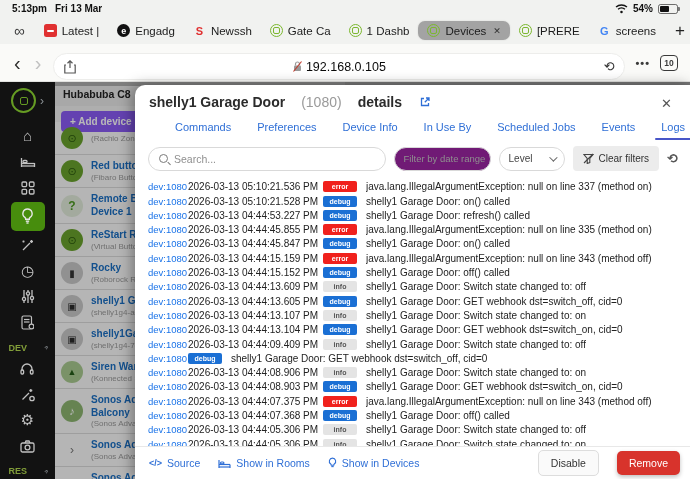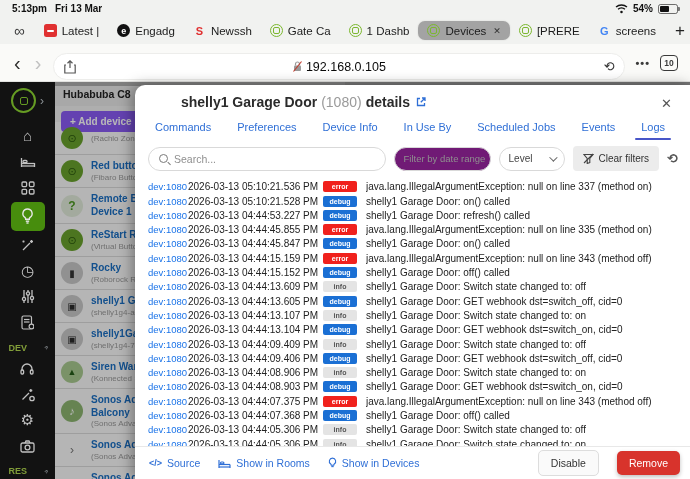--- a/index.html
+++ b/index.html
@@ -90,25 +90,25 @@
   .dsub { font-size:8px; color:#9b9b9b; white-space:nowrap; }
   .devrow.cropped { margin-top:-14px; }
 
   
   .dimstrip { position:absolute; left:55px; top:0; right:0; height:4px; background:rgba(0,0,0,.25); }
 
   
   .modal { position:absolute; left:135px; top:3px; right:0; bottom:0; background:#fff;
     border-radius:10px 0 0 0; box-shadow:-3px 0 14px rgba(0,0,0,.35); overflow:hidden; }
   .mhead { display:flex; align-items:flex-start; justify-content:space-between; padding:9px 12px 2px 14px; }
-  .mtitle { font-size:14px; font-weight:bold; color:#2b2b2b; display:flex; align-items:center; gap:4px;margin-left:32px; }
+  .mtitle { font-size:14px; font-weight:bold; color:#2b2b2b; display:flex; align-items:center; gap:16px; }
   .mtitle .devid { color:#9a9a9a; font-weight:normal; }
   .ext-icon { color:#2f6fd6; margin-left:2px; display:inline-flex; }
   .mclose { color:#555; font-size:13px; padding:2px 6px; }
-  .mtabs { display:flex; align-items:flex-end; gap:26px; padding:6px 0 0 20px; }
+  .mtabs { display:flex; align-items:flex-end; gap:26px; padding:6px 0 0 20px;margin-left:20px; }
   .mtab { font-size:11px; color:#2f6fd6; padding-bottom:7px; position:relative; white-space:nowrap; }
   .mtab.active::after { content:""; position:absolute; left:-6px; right:-6px; bottom:0; height:2.5px; background:#4856c8; border-radius:2px; }
   .mtoolbar { display:flex; align-items:center; gap:8px; padding:6px 12px 5px 13px; }
   .searchpill { flex:1; height:24px; border:1px solid #d9d9d9; border-radius:12px; display:flex; align-items:center; gap:6px; padding:0 10px; color:#8f8f8f; font-size:10.5px; background:#fff; }
   .mag { width:9px; height:9px; border:1.4px solid #7a7a7a; border-radius:50%; position:relative; flex:0 0 auto; }
   .mag::after { content:""; position:absolute; width:4px; height:1.4px; background:#7a7a7a; transform:rotate(45deg); left:7px; top:8px; }
   .datepill { width:97px; height:24px; border:1px solid #d9d9d9; border-radius:12px; display:flex; align-items:center; padding:0 9px; color:#8f8f8f; font-size:9.5px; background:#701a75; white-space:nowrap; }
   .levelpill { width:66px; height:24px; border:1px solid #d9d9d9; border-radius:12px; display:flex; align-items:center; justify-content:space-between; padding:0 9px; color:#444; font-size:10px; background:#fff; }
   .chev-down { width:6px; height:6px; border-right:1.5px solid #666; border-bottom:1.5px solid #666; transform:rotate(45deg) translateY(-2px); }
   .clear-btn { height:25px; background:#ececec; border-radius:4px; display:flex; align-items:center; gap:5px; padding:0 10px; font-size:10px; color:#333; white-space:nowrap; }
@@ -513,21 +513,20 @@
             <span class="lmsg">shelly1 Garage Door: GET webhook dst=switch_on, cid=0</span>
           </div>
           <div class="logrow">
             <span class="lsrc">dev:1080</span>
             <span class="lts">2026-03-13 04:44:09.409 PM</span>
             <span class="lbadge info">info</span>
             <span class="lmsg">shelly1 Garage Door: Switch state changed to: off</span>
           </div>
           <div class="logrow">
             <span class="lsrc">dev:1080</span>
-            <span class="lts">2026-03-13 04:44:09.406 PM</span>
             <span class="lbadge debug">debug</span>
             <span class="lmsg">shelly1 Garage Door: GET webhook dst=switch_off, cid=0</span>
           </div>
           <div class="logrow">
             <span class="lsrc">dev:1080</span>
             <span class="lts">2026-03-13 04:44:08.906 PM</span>
             <span class="lbadge info">info</span>
             <span class="lmsg">shelly1 Garage Door: Switch state changed to: on</span>
           </div>
           <div class="logrow">

